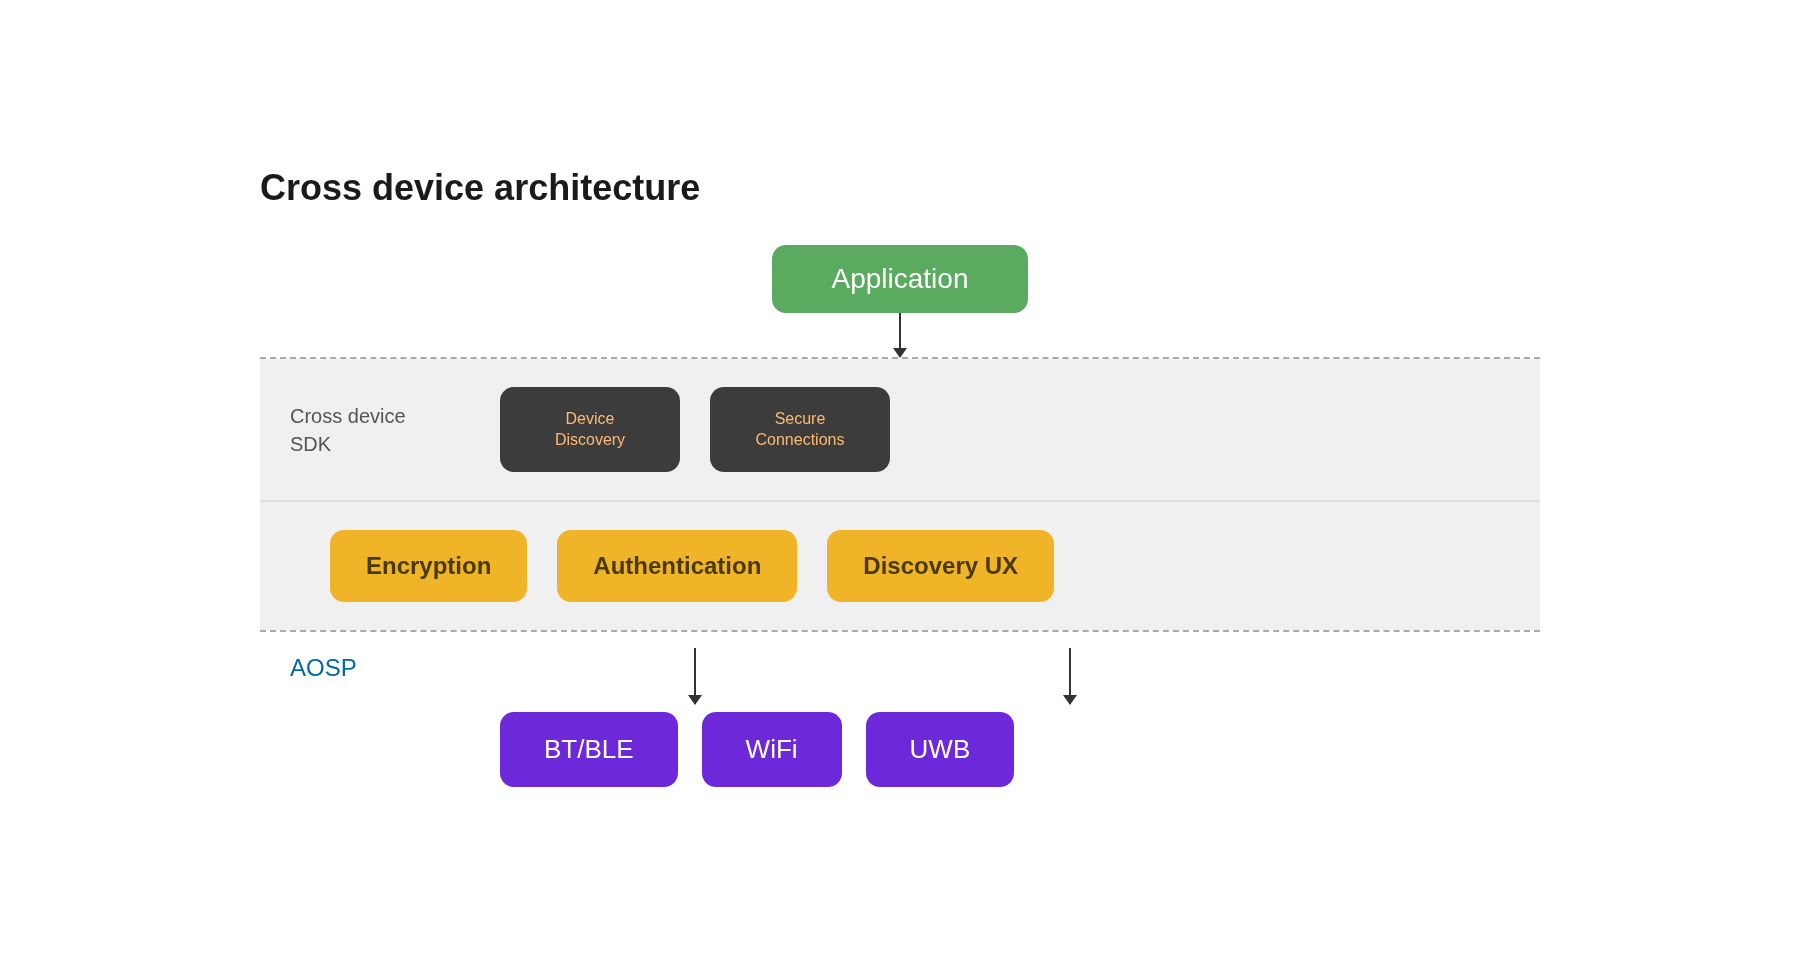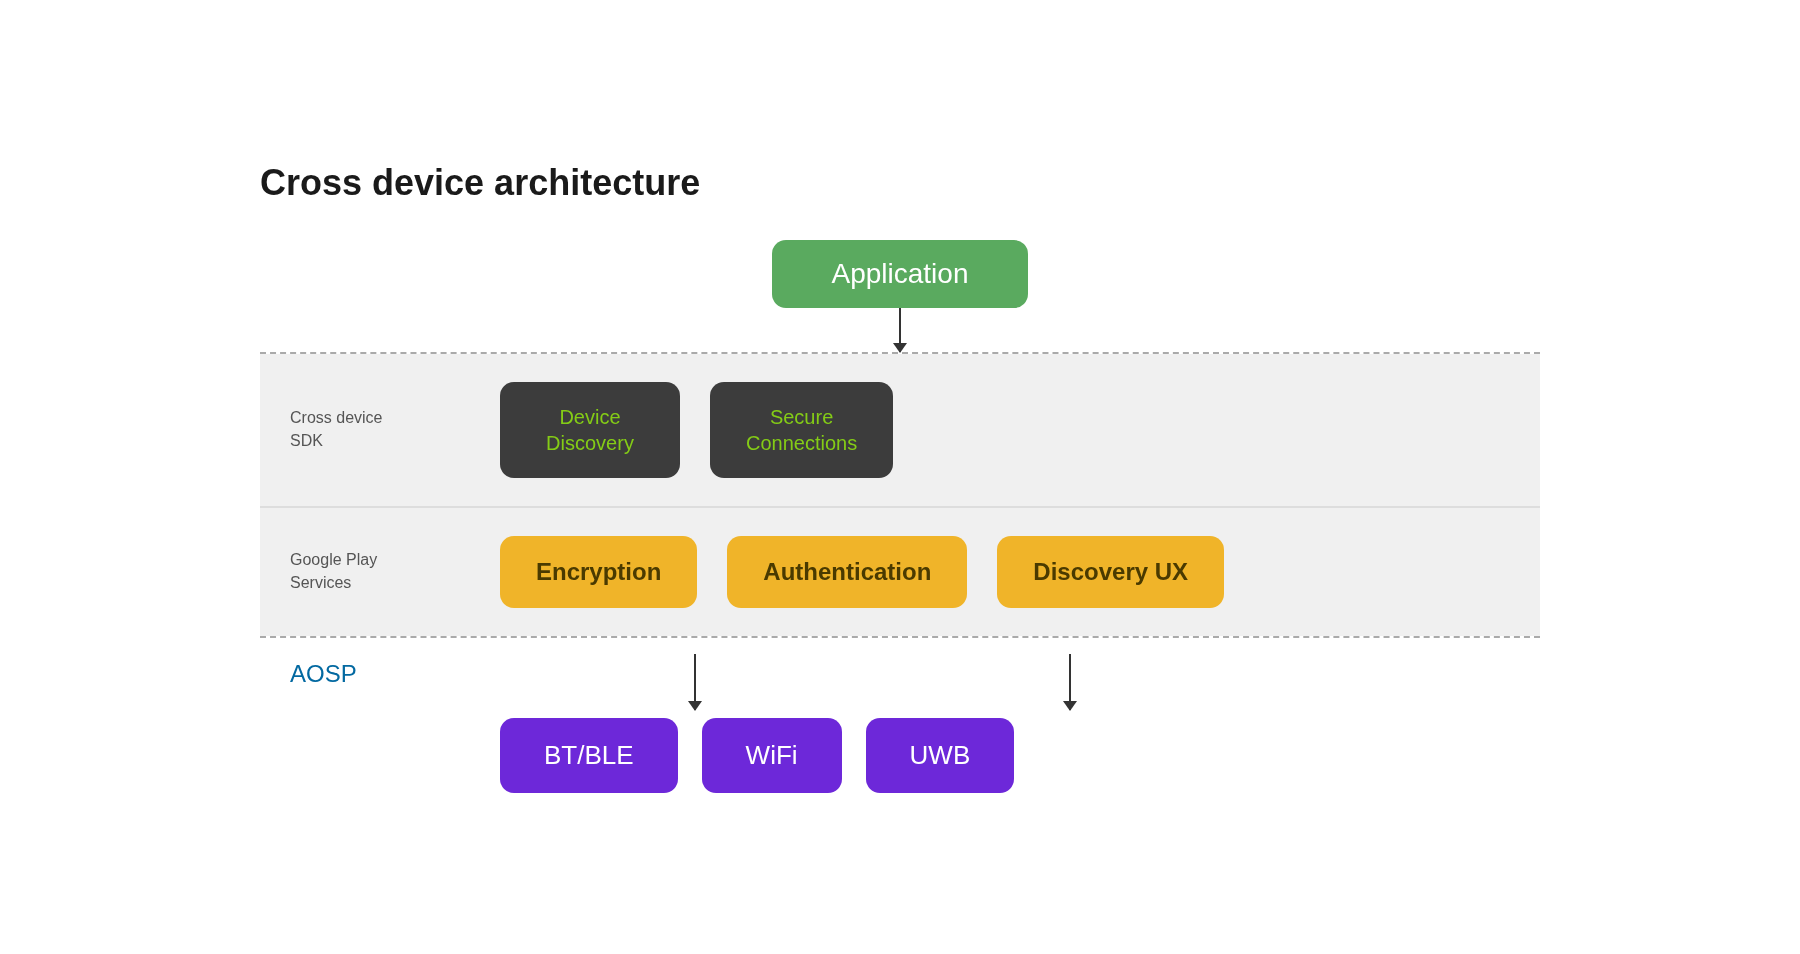--- a/index.html
+++ b/index.html
@@ -80,40 +80,40 @@
     
     .band {
       background: #f0f0f0;
       display: flex;
       flex-direction: row;
       align-items: center;
       padding: 28px 30px;
       gap: 0;
     }
     .band-label {
-      font-size: 16px;
+      font-size: 20px;
       color: #555;
       line-height: 1.4;
       width: 170px;
       flex-shrink: 0;
     }
     .band-items {
       display: flex;
       flex-direction: row;
       gap: 30px;
       flex: 1;
       justify-content: flex-start;
       margin-left: 40px;
     }
 
     
     .dark-box {
       background: #3c3c3c;
-      color: #84cc16;
-      font-size: 20px;
+      color: #fdba74;
+      font-size: 16px;
       font-weight: 500;
       padding: 22px 36px;
       border-radius: 14px;
       text-align: center;
       min-width: 180px;
       line-height: 1.3;
     }
 
     
     .yellow-box {
@@ -175,23 +175,20 @@
         <div class="dark-box" style="white-space:pre-line;">Device
 Discovery</div>
         <div class="dark-box" style="white-space:pre-line;">Secure
 Connections</div>
       </div>
     </div>
 
     <div class="band-separator"></div>
 
     <div class="band">
-      <div class="band-label">
-        <span>Google Play<br>Services</span>
-      </div>
       <div class="band-items">
         <div class="yellow-box">Encryption</div>
         <div class="yellow-box">Authentication</div>
         <div class="yellow-box">Discovery UX</div>
       </div>
     </div>
 
     <div class="dashed-line"></div>
 
     <div style="display:flex; flex-direction:row; padding: 16px 30px 0 30px; align-items:flex-start;">

